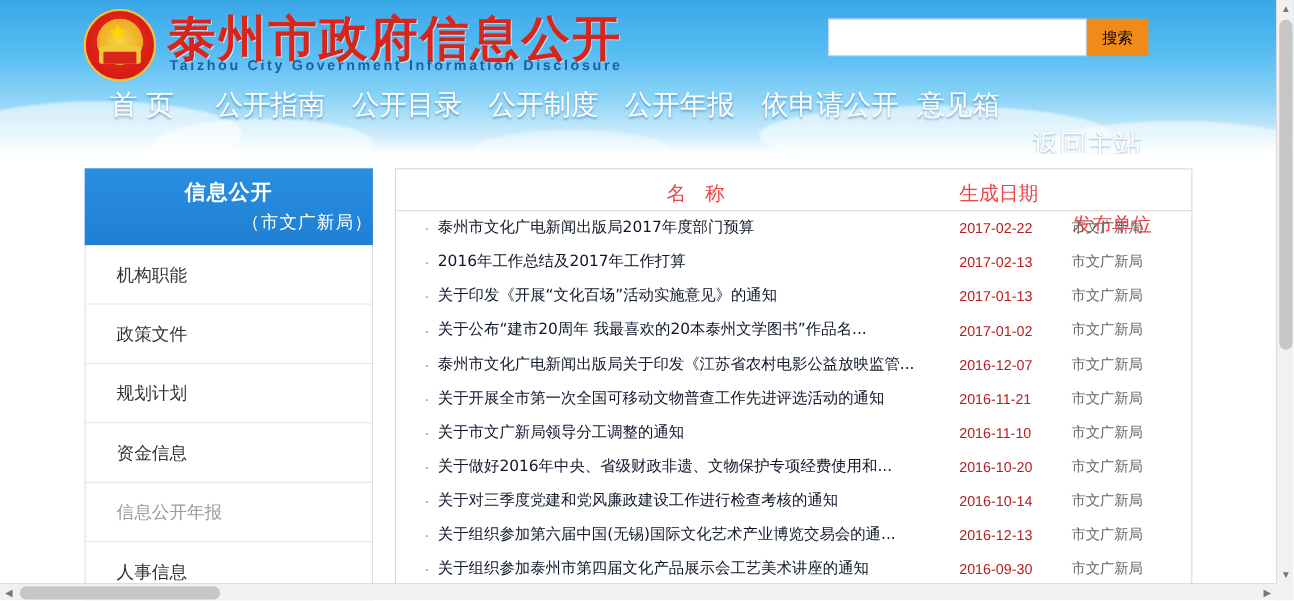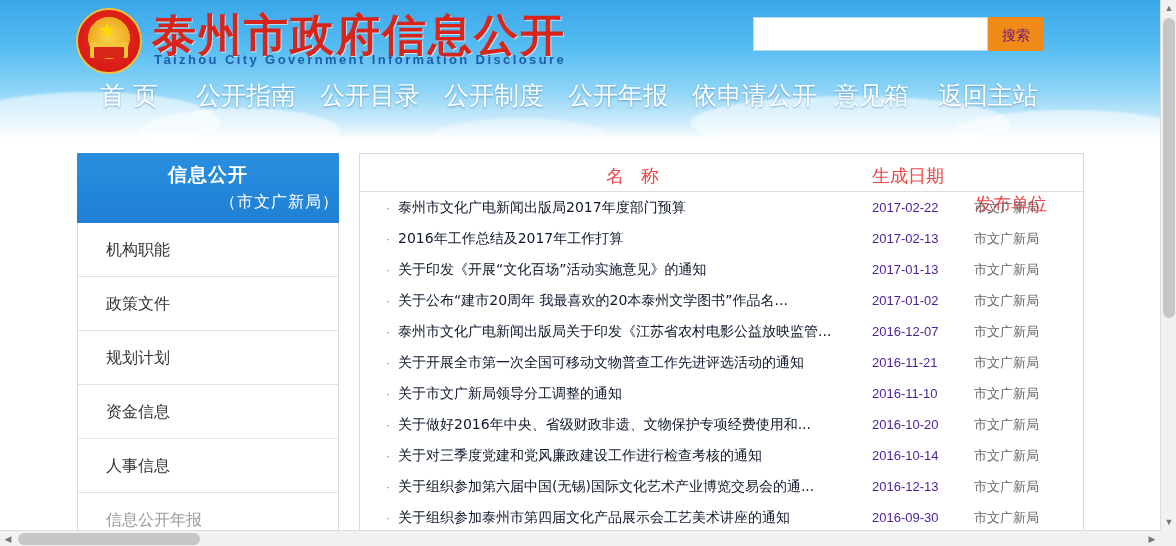--- a/index.html
+++ b/index.html
@@ -103,21 +103,21 @@
     font-size: 13px;
     font-family: "Liberation Sans", sans-serif;
     background: transparent;
   }
   .search-button {
     position: absolute;
     left: 988px; top: 17px;
     width: 56px; height: 34px;
     background: #f08a19;
     border: none;
-    color: #701a75;
+    color: #000000;
     font-size: 14px;
     font-family: "DejaVu Sans", sans-serif;
     cursor: pointer;
     line-height: 34px;
     text-align: center;
   }
 
   
   .nav {
     position: absolute;
@@ -225,21 +225,21 @@
     max-width: 460px;
     overflow: hidden;
     text-overflow: ellipsis;
     cursor: pointer;
   }
   .row .date {
     position: absolute;
     left: 512px; top: 0;
     font-family: "Liberation Sans", sans-serif;
     font-size: 13px;
-    color: #4c1d95;
+    color: #b91c1c;
     white-space: nowrap;
   }
   .row .dept {
     position: absolute;
     left: 614px; top: 0;
     font-family: "DejaVu Sans", sans-serif;
     font-size: 13px;
     color: #666666;
     white-space: nowrap;
   }
@@ -321,36 +321,36 @@
     <button class="search-button">搜索</button>
 
     <div class="nav" id="nav">
         <div class="nav-item" style="left: 100px;">首 页</div>
         <div class="nav-item" style="left: 196px;">公开指南</div>
         <div class="nav-item" style="left: 320px;">公开目录</div>
         <div class="nav-item" style="left: 444px;">公开制度</div>
         <div class="nav-item" style="left: 568px;">公开年报</div>
         <div class="nav-item" style="left: 692px;">依申请公开</div>
         <div class="nav-item" style="left: 834px;">意见箱</div>
-        <div class="nav-item" style="left: 938px;">返回主站</div>
+        <div class="nav-item" style="left: 938px; margin-top: 36px;">返回主站</div>
       </div>
   </div>
 
   <div class="sidebar">
     <div class="sidebar-head">
       <div class="l1">信息公开</div>
       <div class="l2">（市文广新局）</div>
     </div>
     <div id="sidebar-items">
         <div class="sidebar-item">机构职能</div>
         <div class="sidebar-item">政策文件</div>
         <div class="sidebar-item">规划计划</div>
         <div class="sidebar-item">资金信息</div>
+        <div class="sidebar-item muted">信息公开年报</div>
         <div class="sidebar-item">人事信息</div>
-        <div class="sidebar-item muted">信息公开年报</div>
       </div>
   </div>
 
   <div class="content">
     <div class="table-head">
       <div class="th th-name">名 称</div>
       <div class="th th-date">生成日期</div>
       <div class="th th-dept">发布单位</div>
     </div>
     <div id="rows">

